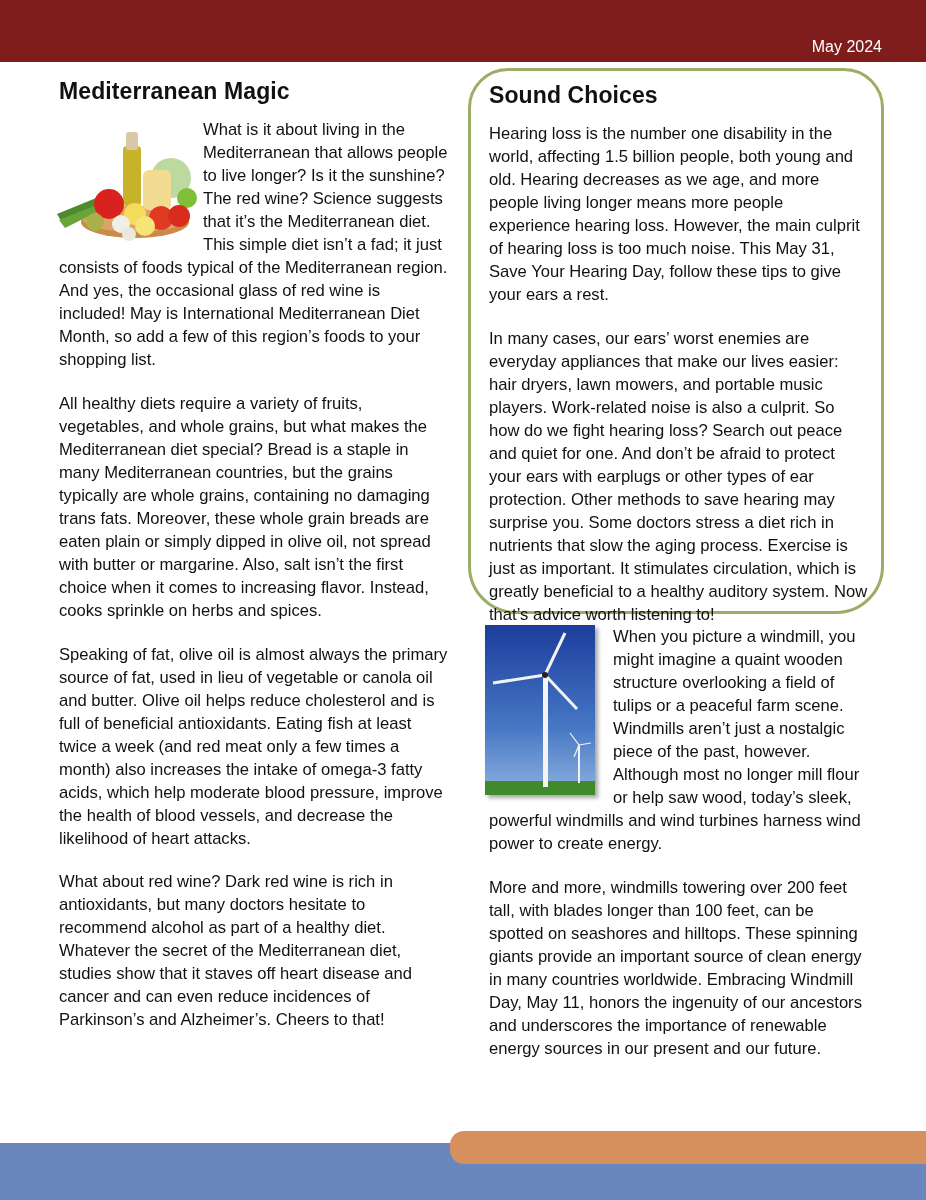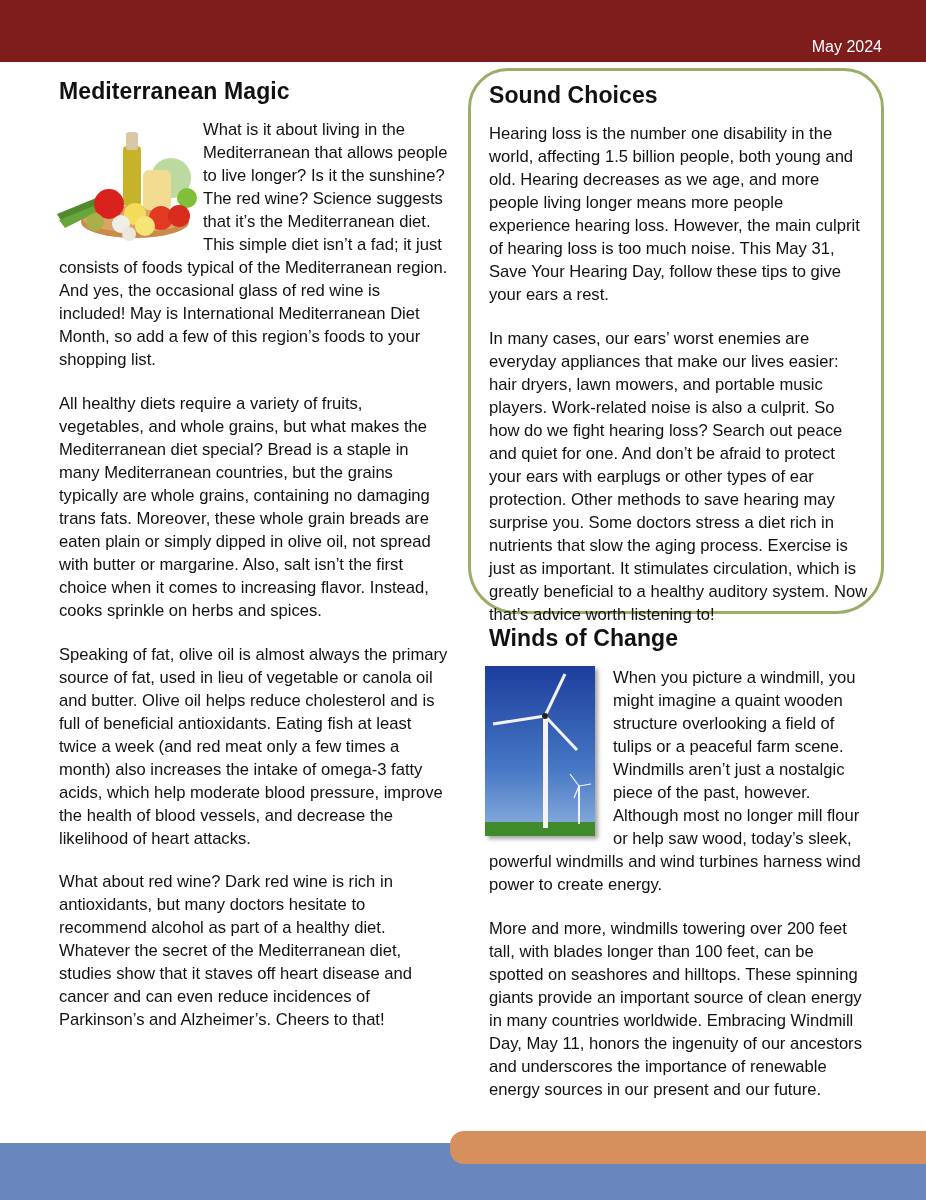--- a/index.html
+++ b/index.html
@@ -92,21 +92,20 @@
 </div>
 
 <div class="sound-box"></div>
 <div class="article" id="sound">
   <h2>Sound Choices</h2>
   <p>Hearing loss is the number one disability in the world, affecting 1.5 billion people, both young and old. Hearing decreases as we age, and more people living longer means more people experience hearing loss. However, the main culprit of hearing loss is too much noise. This May 31, Save Your Hearing Day, follow these tips to give your ears a rest.</p>
   <p>In many cases, our ears’ worst enemies are everyday appliances that make our lives easier: hair dryers, lawn mowers, and portable music players. Work-related noise is also a culprit. So how do we fight hearing loss? Search out peace and quiet for one. And don’t be afraid to protect your ears with earplugs or other types of ear protection. Other methods to save hearing may surprise you. Some doctors stress a diet rich in nutrients that slow the aging process. Exercise is just as important. It stimulates circulation, which is greatly beneficial to a healthy auditory system. Now that’s advice worth listening to!</p>
 </div>
 
 <div class="article" id="winds">
-  <h2>Winds of Change</h2>
   <div class="wind-img">
     <svg width="110" height="170" viewBox="0 0 110 170">
       <defs>
         <linearGradient id="sky" x1="0" y1="0" x2="0" y2="1">
           <stop offset="0" stop-color="#1c3d9c"></stop>
           <stop offset="0.6" stop-color="#4677c4"></stop>
           <stop offset="1" stop-color="#8fb2e0"></stop>
         </linearGradient>
       </defs>
       <rect width="110" height="170" fill="url(#sky)"></rect>

